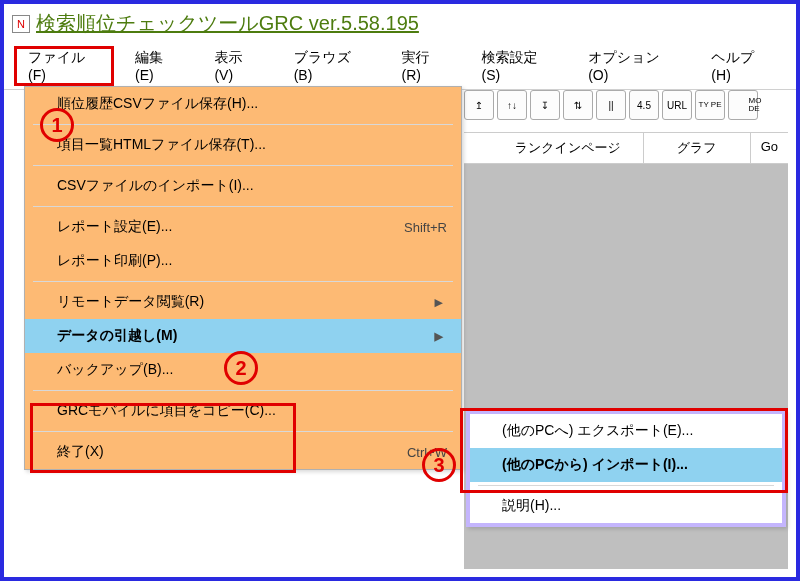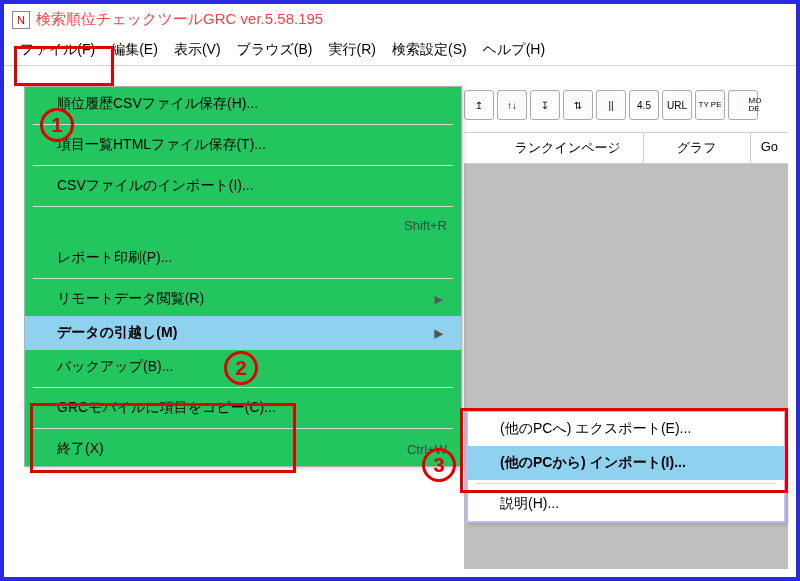--- a/index.html
+++ b/index.html
@@ -25,27 +25,27 @@
     padding: 6px 8px;
     gap: 6px;
   }
   .app-icon {
     width: 18px; height: 18px;
     border: 1px solid #888;
     display: flex; align-items: center; justify-content: center;
     font-size: 11px; color: #d00;
     background: #fff;
   }
-  .title-text { font-size: 15px; color: #ef4444; }
+  .title-text { font-size: 20px; color: #4d7c0f; text-decoration: underline; }
   
   .menubar {
     display: flex;
     border-bottom: 1px solid #d0d0d0;
-    padding: 2px 8px;
-    gap: 0;
+    padding: 2px 16px;
+    gap: 18px;
   }
   .menubar-item {
     padding: 4px 8px;
     font-size: 14px;
     cursor: default;
   }
   
   .annot-red {
     position: absolute;
     border: 3px solid #e00000;
@@ -111,21 +111,21 @@
     right: 8px;
     bottom: 8px;
     background: #bfbfbf;
   }
   
   .dropdown {
     position: absolute;
     top: 82px;
     left: 20px;
     width: 438px;
-    background: #22c55e;
+    background: #fdba74;
     border: 1px solid #b0b0b0;
     box-shadow: 2px 2px 4px rgba(0,0,0,0.15);
   }
   .menu-item {
     display: flex;
     align-items: center;
     padding: 8px 14px 8px 32px;
     font-size: 14px;
     position: relative;
     cursor: default;
@@ -150,41 +150,42 @@
     background: #d8d8d8;
     margin: 3px 8px;
   }
   
   .submenu {
     position: absolute;
     top: 406px;
     left: 462px;
     width: 320px;
     background: #fff;
-    border: 2px solid #c4b5fd;
+    border: 4px solid #c4b5fd;
     box-shadow: 2px 2px 4px rgba(0,0,0,0.15);
   }
 </style>
 </head>
 <body>
 
 <div class="frame">
 
   <div class="titlebar">
     <div class="app-icon">N</div>
     <div class="title-text">検索順位チェックツールGRC  ver.5.58.195</div>
   </div>
 
   <div class="menubar">
     <div class="menubar-item">ファイル(F)</div>
     <div class="menubar-item">編集(E)</div>
     <div class="menubar-item">表示(V)</div>
     <div class="menubar-item">ブラウズ(B)</div>
     <div class="menubar-item">実行(R)</div>
     <div class="menubar-item">検索設定(S)</div>
+    <div class="menubar-item">オプション(O)</div>
     <div class="menubar-item">ヘルプ(H)</div>
   </div>
 
   <div class="toolbar">
     <div class="tbtn">↥</div>
     <div class="tbtn">↑↓</div>
     <div class="tbtn">↧</div>
     <div class="tbtn">⇅</div>
     <div class="tbtn">||</div>
     <div class="tbtn">4.5</div>
@@ -209,20 +210,21 @@
     <div class="menu-sep"></div>
     <div class="menu-item">
         <span>項目一覧HTMLファイル保存(T)...</span>
       </div>
     <div class="menu-sep"></div>
     <div class="menu-item">
         <span>CSVファイルのインポート(I)...</span>
       </div>
     <div class="menu-sep"></div>
     <div class="menu-item">
+        <span>レポート設定(E)...</span>
         <span class="shortcut">Shift+R</span>
       </div>
     <div class="menu-item">
         <span>レポート印刷(P)...</span>
       </div>
     <div class="menu-sep"></div>
     <div class="menu-item">
         <span>リモートデータ閲覧(R)</span>
         <span class="arrow">▶</span>
       </div>

